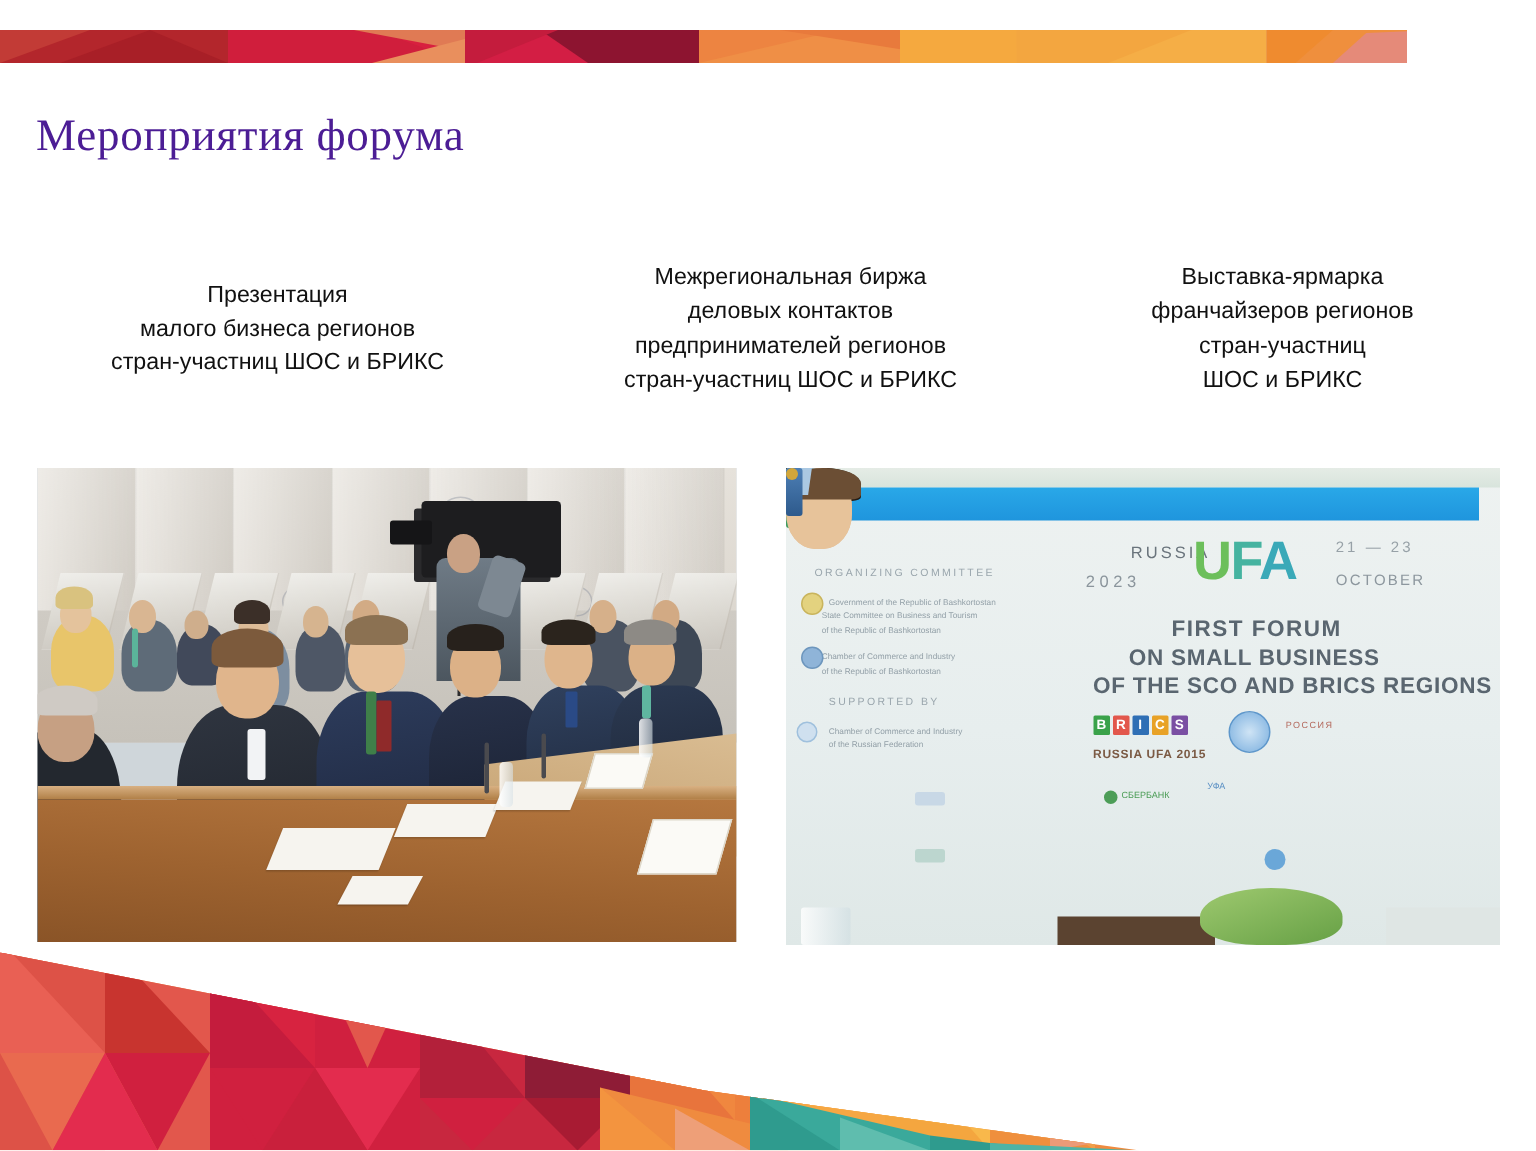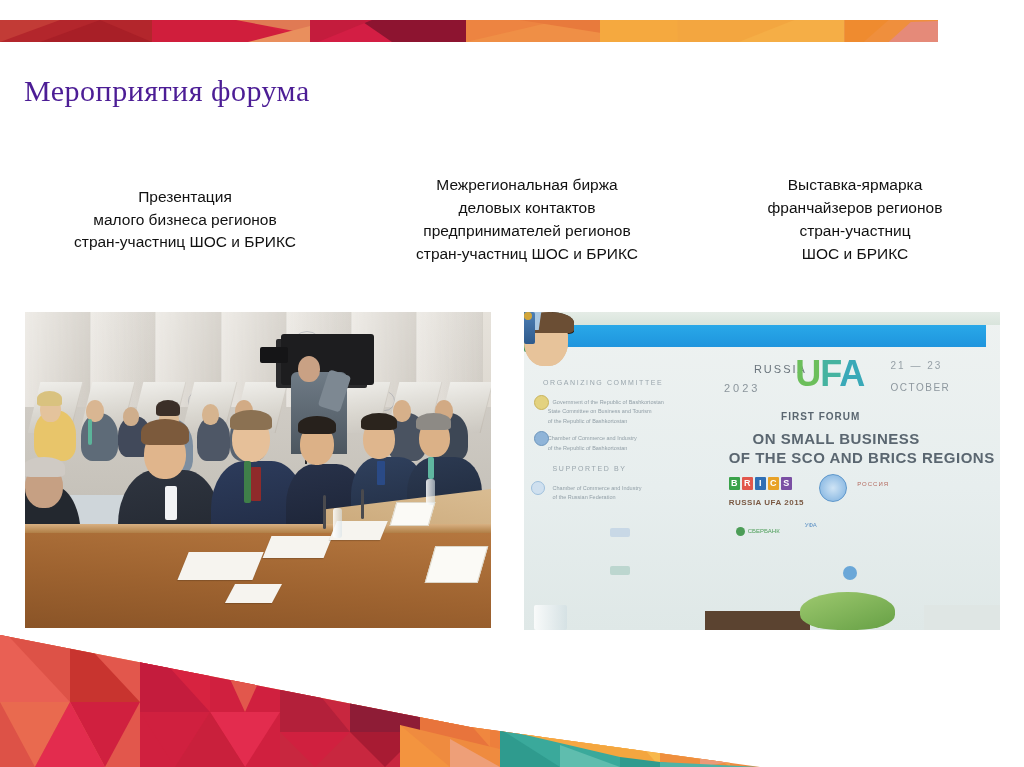--- a/index.html
+++ b/index.html
@@ -371,21 +371,21 @@
       <div class="rp-blueband"></div>
 
       <div class="rp-txt" style="left:42%;top:16%;font-size:11px;letter-spacing:2px;color:#6a747c;margin-left:30px;">RUSSIA</div>
       <div class="rp-txt" style="left:42%;top:22%;font-size:11px;letter-spacing:3px;color:#8b959c;">2023</div>
 
       <div class="rp-ufa" style="left:57%;top:13%;font-size:36px;"><span class="u">U</span><span class="f">F</span><span class="a">A</span></div>
 
       <div class="rp-txt" style="left:77%;top:15%;font-size:10px;letter-spacing:2px;color:#97a1a7;">21 — 23</div>
       <div class="rp-txt" style="left:77%;top:22%;font-size:10px;letter-spacing:1.5px;color:#8d979e;">OCTOBER</div>
 
-      <div class="rp-headline" style="left:54%;top:31%;font-size:10px;letter-spacing:1px;">FIRST FORUM</div>
+      <div class="rp-headline" style="left:54%;top:31%;font-size:15px;letter-spacing:1px;">FIRST FORUM</div>
       <div class="rp-headline" style="left:48%;top:37%;font-size:15px;letter-spacing:0.5px;">ON SMALL BUSINESS</div>
       <div class="rp-headline" style="left:43%;top:43%;font-size:15px;letter-spacing:0.5px;">OF THE SCO AND BRICS REGIONS</div>
 
       <div class="rp-brics" style="left:43%;top:52%;">
         <span style="background:#3aa24a;">B</span>
         <span style="background:#e2574c;">R</span>
         <span style="background:#2f6fb5;">I</span>
         <span style="background:#e8a227;">C</span>
         <span style="background:#7a4fa3;">S</span>
       </div>

